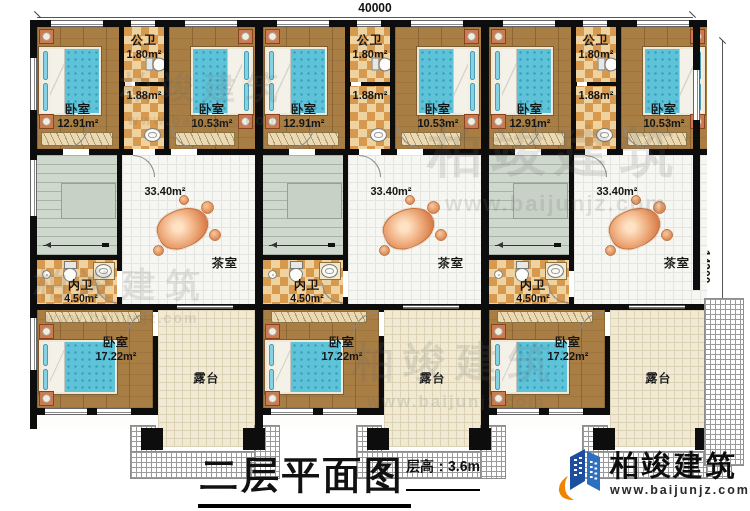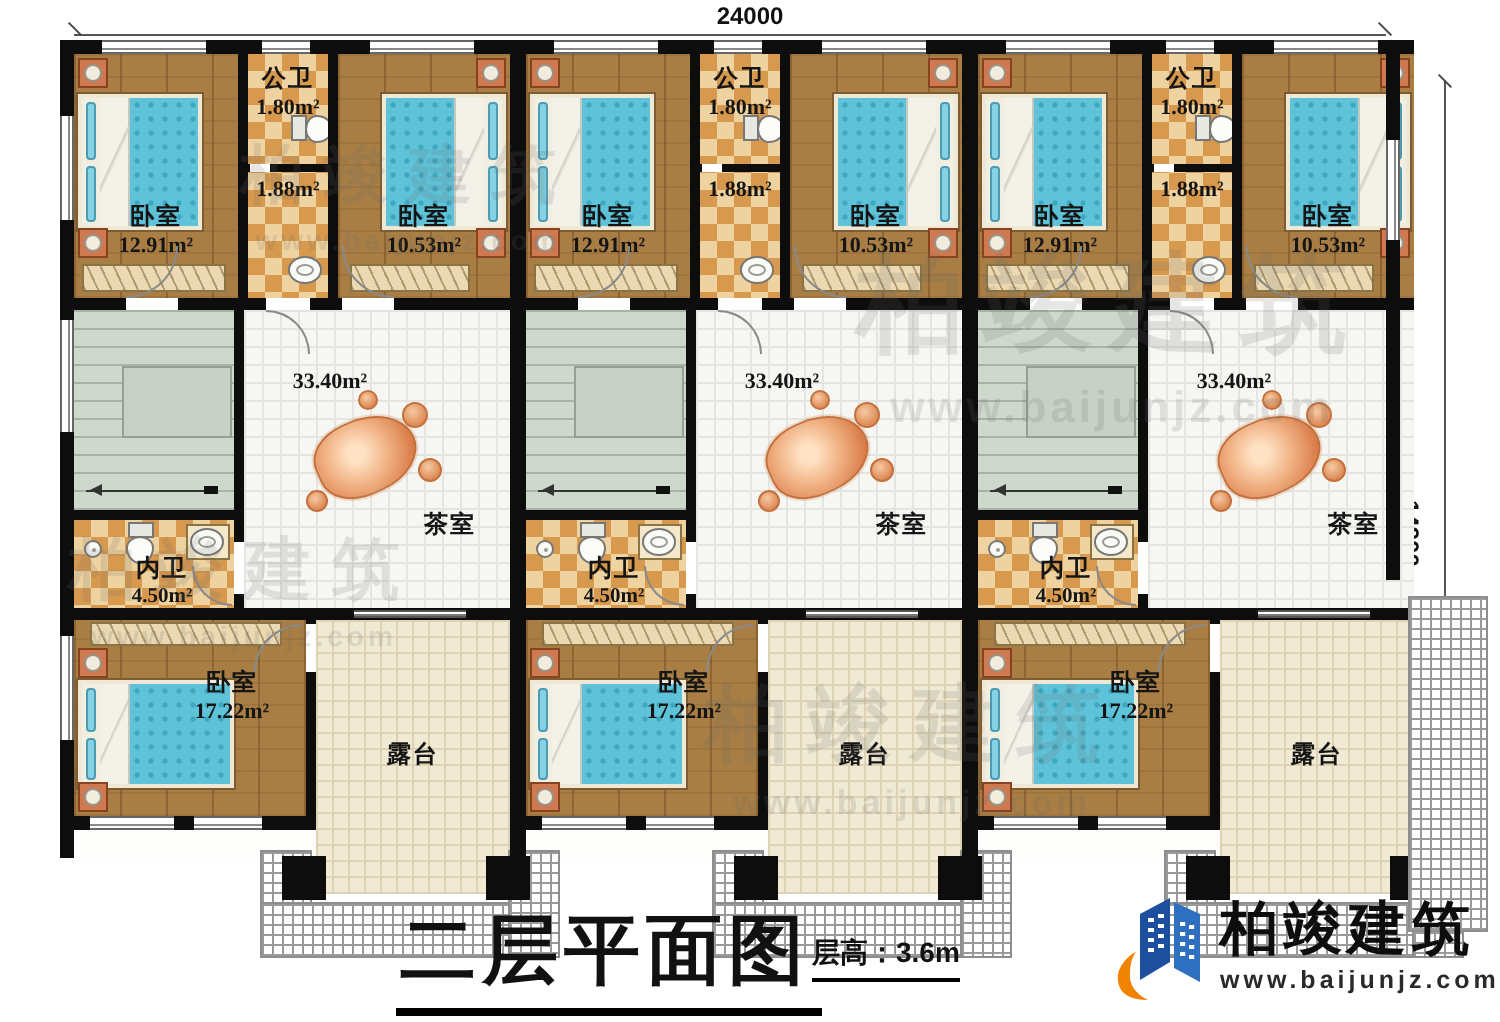--- a/index.html
+++ b/index.html
@@ -32,21 +32,21 @@
   .winv{position:absolute;background:#fff;border-left:1px solid #666;border-right:1px solid #666;box-sizing:border-box;}
   .winv::after{content:"";position:absolute;top:0;bottom:0;left:50%;width:1px;background:#888;}
   
   #plan{position:absolute;left:30px;top:20px;width:670px;height:402px;
         border:7px solid #0d0d0d;border-right:none;border-bottom:none;display:flex;background:#fdfdfc;}
   .unit{position:relative;flex:1 1 0;box-sizing:border-box;}
   .unit + .unit{border-left:8px solid #0d0d0d;}
   .room{position:absolute;box-sizing:border-box;}
   .rlabel{position:absolute;text-align:center;line-height:1.12;color:#151515;pointer-events:none;}
   .rlabel b{font-size:12px;letter-spacing:1px;}
-  .rlabel span{display:block;font-size:11px;font-weight:bold;font-family:Liberation Serif, serif;}
+  .rlabel span{display:block;font-size:11px;font-weight:bold;}
   
   .bed{position:absolute;display:flex;background:#fff;border:2px solid #efe8d6;box-shadow:0 0 0 1px #7d5c30;}
   .bed .cush{width:9px;display:flex;flex-direction:column;gap:3px;padding:2px;background:#f2efe2;box-sizing:border-box;}
   .bed .cush i{flex:1;background:#84d2e4;border:1px solid #4c9db3;border-radius:2px;}
   .bed .pillow{width:14px;background:#f4f2e8;border-right:1px solid #c8c8c0;position:relative;}
   .bed .pillow::after{content:"";position:absolute;inset:0;
       background:linear-gradient(115deg,transparent 46%,#cfcfc6 48%,transparent 52%);}
   .bed .matt{flex:1;background-color:#5ec3d9;background-image:radial-gradient(#3ea7c0 1px,transparent 1.6px);background-size:7px 7px;}
   .bed.flip{flex-direction:row-reverse;}
   .bed.flip .pillow{border-right:none;border-left:1px solid #c8c8c0;}
@@ -95,31 +95,31 @@
   .dimline-v::before{top:0;}
   .dimline-v::after{bottom:0;}
   .dim-right{position:absolute;left:712px;top:250px;font-size:12px;font-weight:bold;color:#111;
       transform:rotate(90deg);transform-origin:left top;white-space:nowrap;}
   
   .title-main{position:absolute;left:198px;top:450px;display:flex;align-items:baseline;gap:3px;
       border-bottom:4px solid #000;padding:0 6px 3px 2px;}
   .title-main .t1{font-size:38px;font-weight:900;letter-spacing:3px;}
   .title-main .t2{font-size:30px;font-weight:bold;}
   .info{position:absolute;left:406px;top:452px;font-size:14px;font-weight:bold;line-height:1.35;}
-  .info .hl{display:inline-block;border-bottom:2px solid #000;padding-bottom:3px;margin-top:15px;}
+  .info .hl{display:inline-block;border-bottom:2px solid #000;padding-bottom:13px;margin-top:5px;}
   .logo{position:absolute;left:552px;top:447px;display:flex;align-items:center;gap:6px;}
   .logo .bname{font-size:29px;font-weight:900;letter-spacing:3px;color:#0d0d0d;line-height:1;}
   .logo .bsite{font-size:12.5px;font-weight:bold;letter-spacing:2px;color:#2a2a2a;margin-top:3px;}
   .slider{position:absolute;background:#fff;border-top:1px solid #555;border-bottom:1px solid #555;box-sizing:border-box;}
   .slider::after{content:"";position:absolute;left:0;right:0;top:50%;height:1px;background:#777;}
 </style>
 </head>
 <body>
 
-<div class="dim-top">24000</div>
+<div class="dim-top">40000</div>
 <div class="dimline-h"></div>
 <div class="dimline-v"></div>
 <div class="dim-right">14300</div>
 
 <div id="plan">
 <div class="unit">
 
   <div class="room wood" style="left:0;top:0;width:82px;height:122px;">
     <div class="bed" style="left:2px;top:20px;width:58px;height:64px;">
       <span class="cush">

